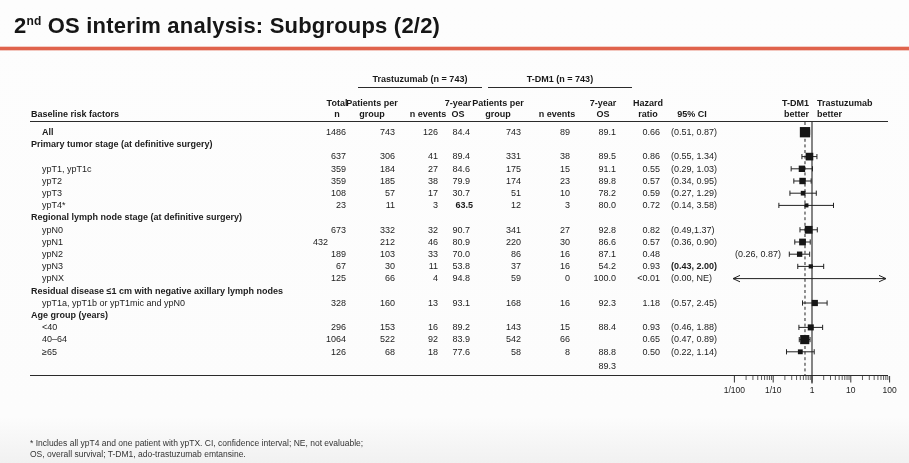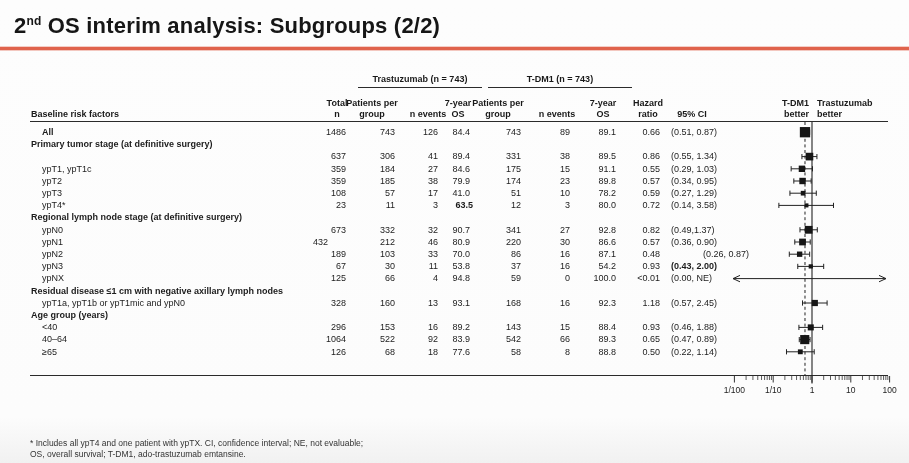--- a/index.html
+++ b/index.html
@@ -113,21 +113,21 @@
         <span class="c" style="left: 522px; width: 48px;">23</span>
         <span class="c" style="left: 568px; width: 48px;">89.8</span>
         <span class="c" style="left: 612px; width: 48px;">0.57</span>
         <span class="c" style="left: 671px; width: 110px; text-align: left;">(0.34, 0.95)</span>
       </div>
       <div class="trow" style="top: 187px;">
         <span class="lab" style="left: 42px;">ypT3</span>
         <span class="c" style="left: 298px; width: 48px;">108</span>
         <span class="c" style="left: 347px; width: 48px;">57</span>
         <span class="c" style="left: 390px; width: 48px;">17</span>
-        <span class="c" style="left: 422px; width: 48px;">41.0</span>
+        <span class="c" style="left: 422px; width: 48px;">30.7</span>
         <span class="c" style="left: 473px; width: 48px;">51</span>
         <span class="c" style="left: 522px; width: 48px;">10</span>
         <span class="c" style="left: 568px; width: 48px;">78.2</span>
         <span class="c" style="left: 612px; width: 48px;">0.59</span>
         <span class="c" style="left: 671px; width: 110px; text-align: left;">(0.27, 1.29)</span>
       </div>
       <div class="trow" style="top: 199.2px;">
         <span class="lab" style="left: 42px;">ypT4*</span>
         <span class="c" style="left: 298px; width: 48px;">23</span>
         <span class="c" style="left: 347px; width: 48px;">11</span>
@@ -169,21 +169,21 @@
       <div class="trow" style="top: 248px;">
         <span class="lab" style="left: 42px;">ypN2</span>
         <span class="c" style="left: 298px; width: 48px;">189</span>
         <span class="c" style="left: 347px; width: 48px;">103</span>
         <span class="c" style="left: 390px; width: 48px;">33</span>
         <span class="c" style="left: 422px; width: 48px;">70.0</span>
         <span class="c" style="left: 473px; width: 48px;">86</span>
         <span class="c" style="left: 522px; width: 48px;">16</span>
         <span class="c" style="left: 568px; width: 48px;">87.1</span>
         <span class="c" style="left: 612px; width: 48px;">0.48</span>
-        <span class="c" style="left: 671px; width: 110px; text-align: center;">(0.26, 0.87)</span>
+        <span class="c" style="left: 671px; width: 110px; text-align: right;">(0.26, 0.87)</span>
       </div>
       <div class="trow" style="top: 260.2px;">
         <span class="lab" style="left: 42px;">ypN3</span>
         <span class="c" style="left: 298px; width: 48px;">67</span>
         <span class="c" style="left: 347px; width: 48px;">30</span>
         <span class="c" style="left: 390px; width: 48px;">11</span>
         <span class="c" style="left: 422px; width: 48px;">53.8</span>
         <span class="c" style="left: 473px; width: 48px;">37</span>
         <span class="c" style="left: 522px; width: 48px;">16</span>
         <span class="c" style="left: 568px; width: 48px;">54.2</span>
@@ -233,21 +233,21 @@
         <span class="c" style="left: 671px; width: 110px; text-align: left;">(0.46, 1.88)</span>
       </div>
       <div class="trow" style="top: 333.4px;">
         <span class="lab" style="left: 42px;">40–64</span>
         <span class="c" style="left: 298px; width: 48px;">1064</span>
         <span class="c" style="left: 347px; width: 48px;">522</span>
         <span class="c" style="left: 390px; width: 48px;">92</span>
         <span class="c" style="left: 422px; width: 48px;">83.9</span>
         <span class="c" style="left: 473px; width: 48px;">542</span>
         <span class="c" style="left: 522px; width: 48px;">66</span>
-        <span class="c" style="left: 568px; width: 48px;">89.3</span>
+        <span class="c" style="left: 568px; width: 48px; margin-top: 27px;">89.3</span>
         <span class="c" style="left: 612px; width: 48px;">0.65</span>
         <span class="c" style="left: 671px; width: 110px; text-align: left;">(0.47, 0.89)</span>
       </div>
       <div class="trow" style="top: 345.6px;">
         <span class="lab" style="left: 42px;">≥65</span>
         <span class="c" style="left: 298px; width: 48px;">126</span>
         <span class="c" style="left: 347px; width: 48px;">68</span>
         <span class="c" style="left: 390px; width: 48px;">18</span>
         <span class="c" style="left: 422px; width: 48px;">77.6</span>
         <span class="c" style="left: 473px; width: 48px;">58</span>

